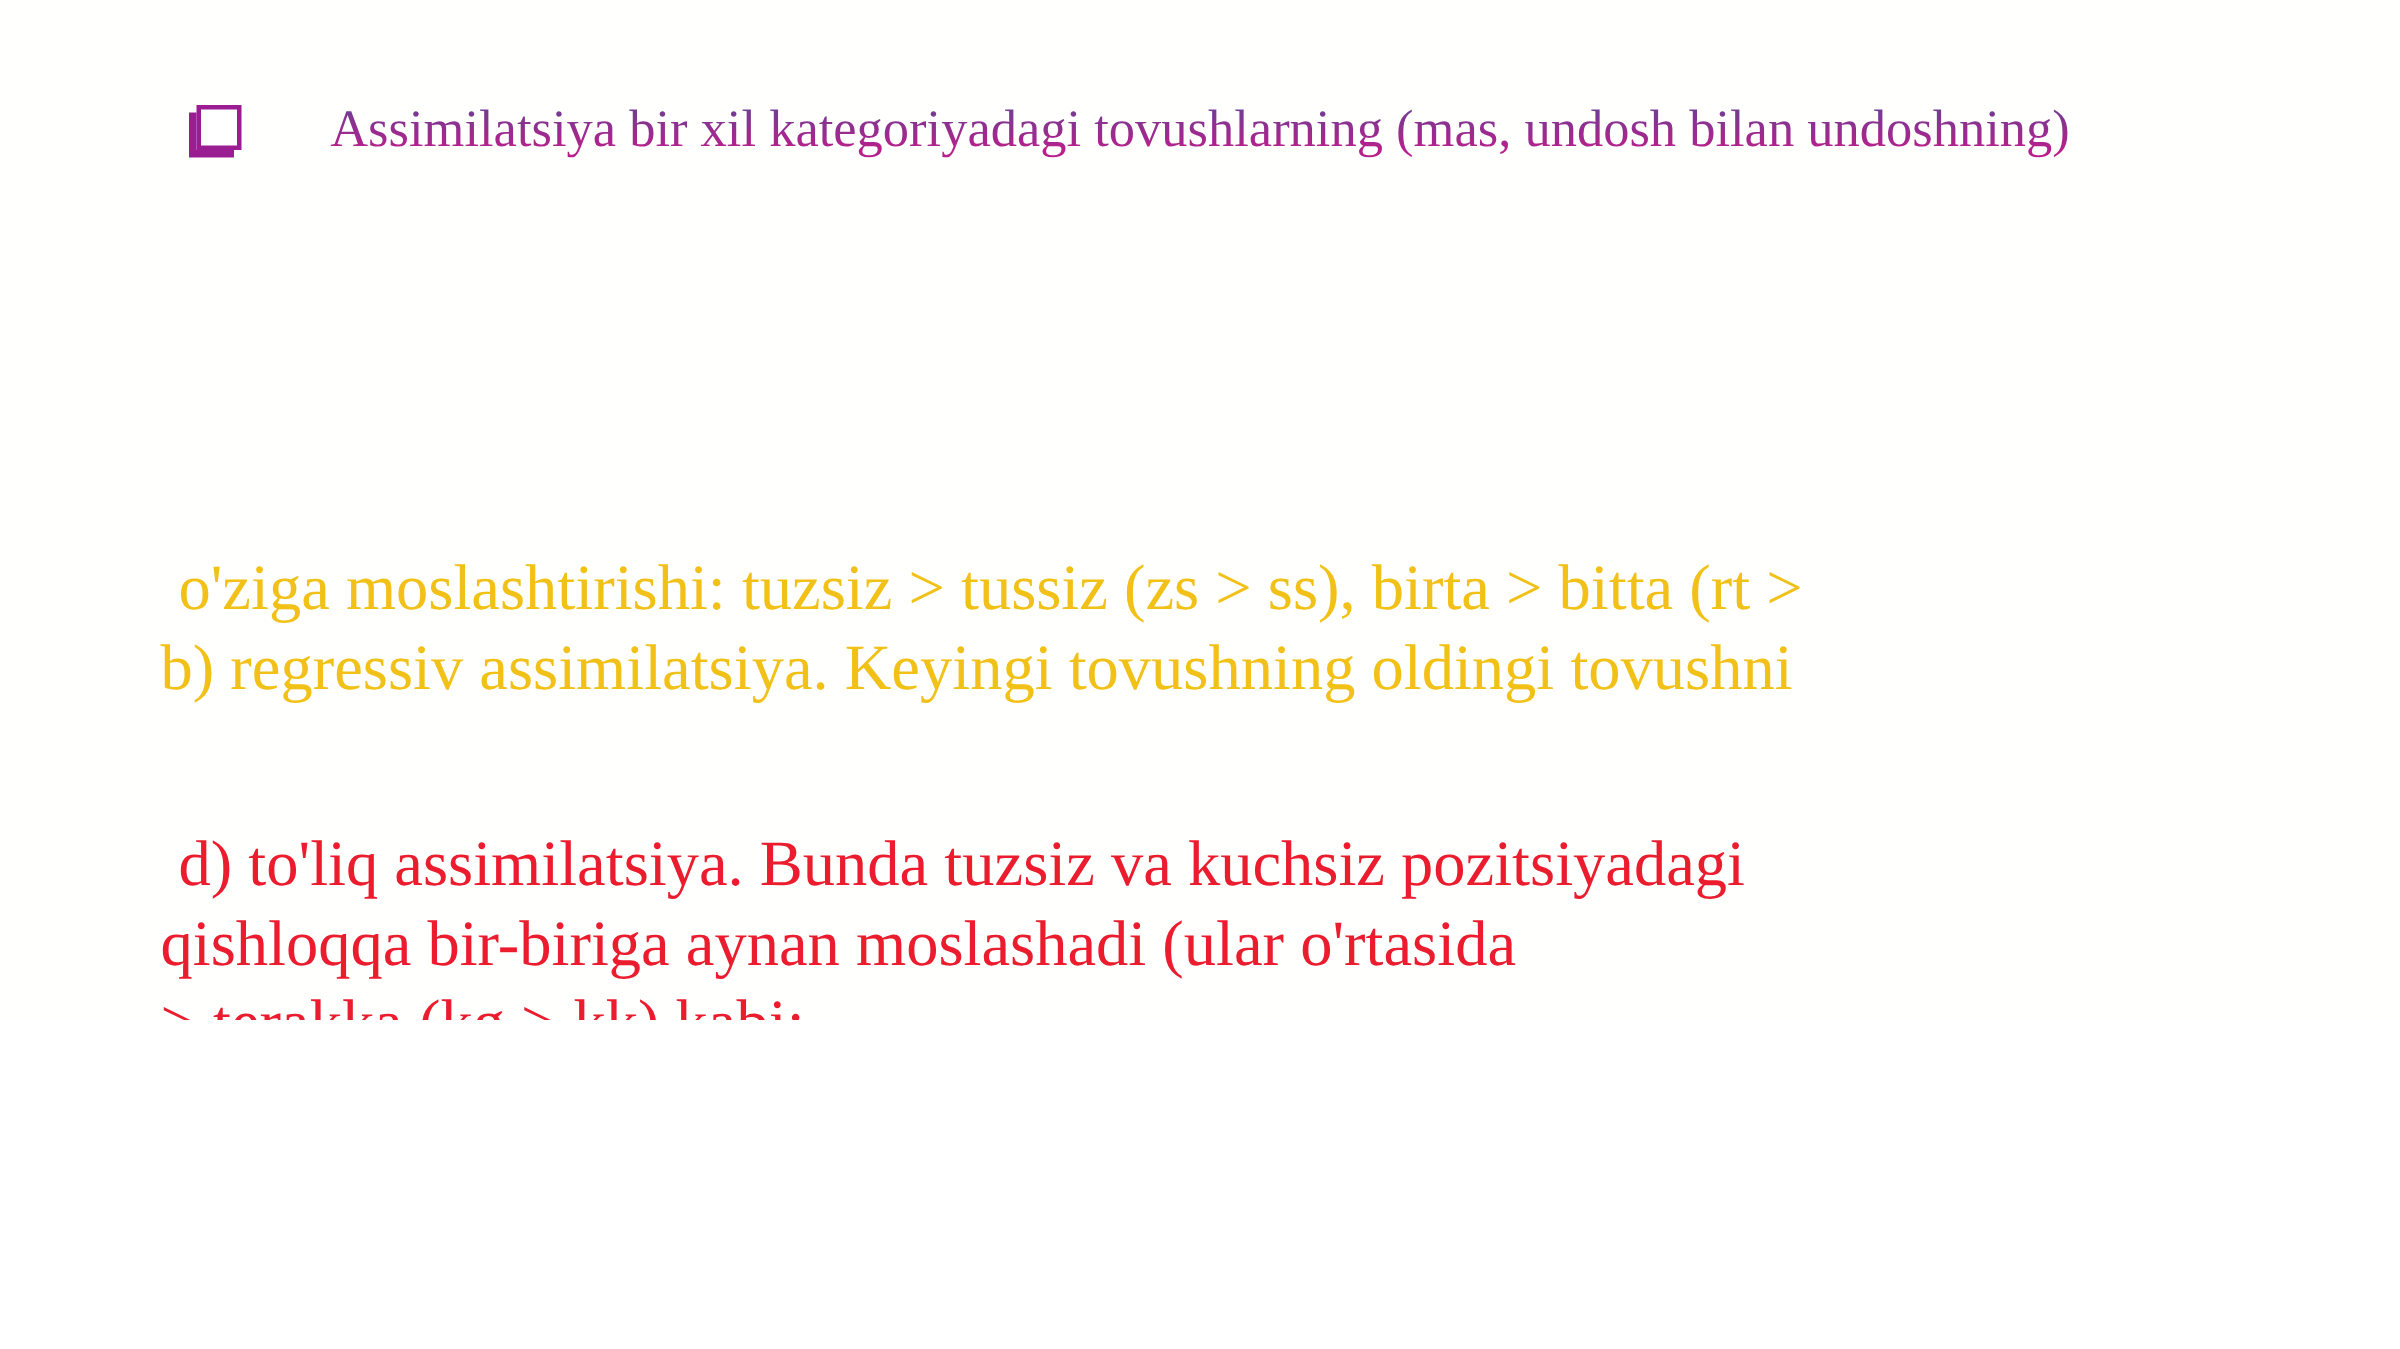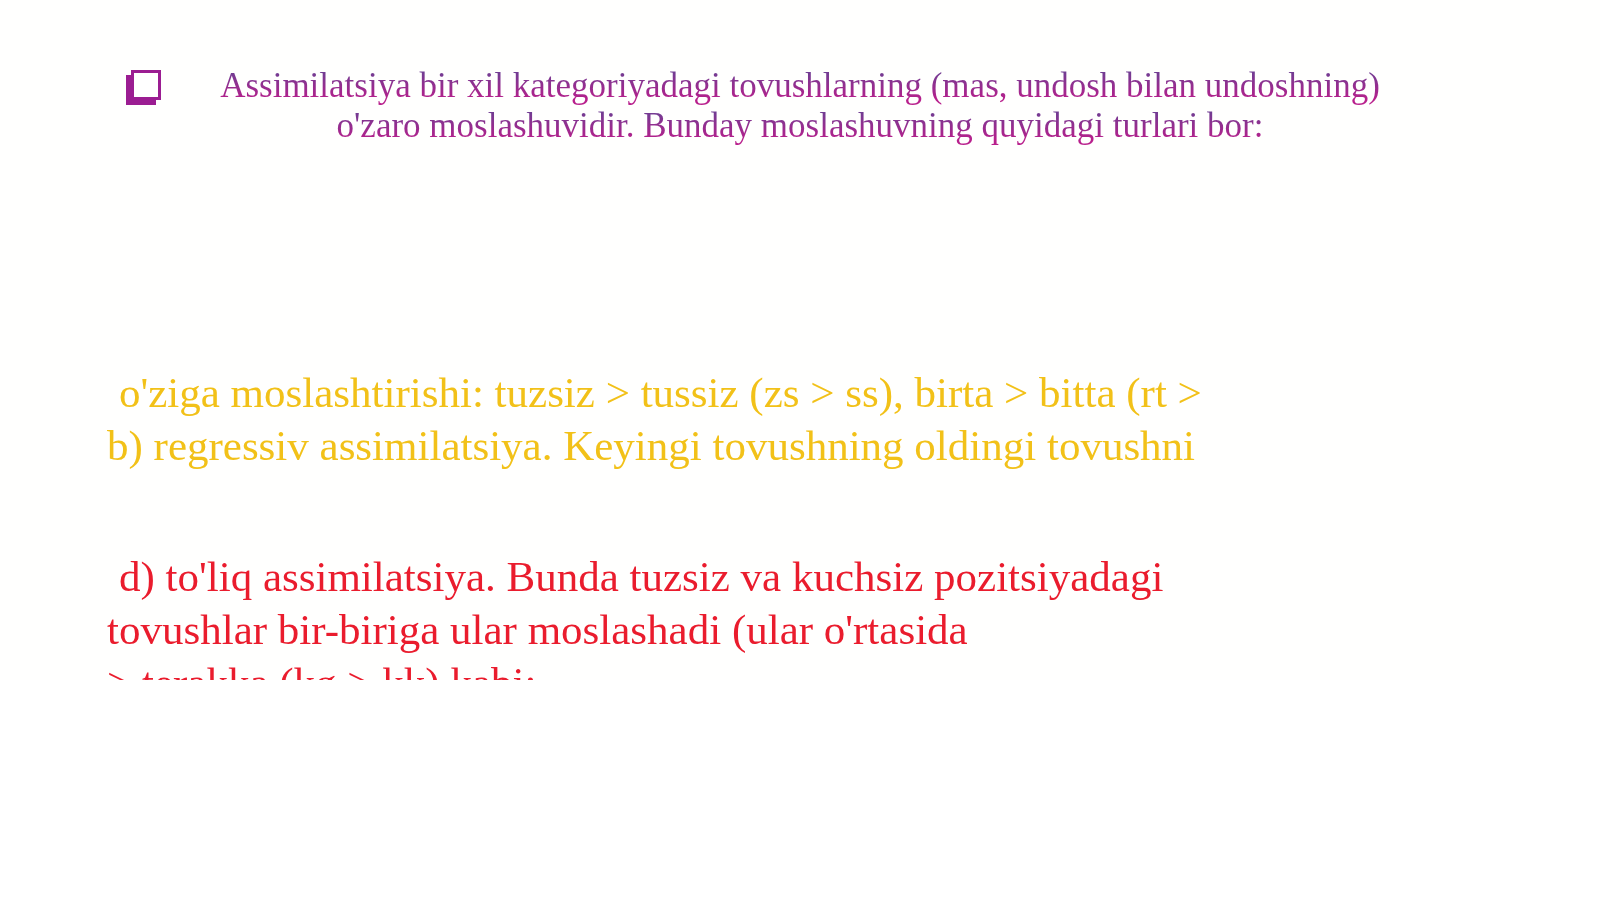--- a/index.html
+++ b/index.html
@@ -62,28 +62,27 @@
 </style>
 </head>
 <body>
 
 <div class="slide">
 
   <span class="bullet"></span>
 
   <div class="header">
     <div class="hline">Assimilatsiya bir xil kategoriyadagi tovushlarning (mas, undosh bilan undoshning)</div>
-    <div class="hline">o'zaro moslashuvidir. Bunday moslashuvning quyidagi turlari bor:</div>
   </div>
 
 
   <div class="para para-b">
     <div class="line">o'ziga moslashtirishi: tuzsiz &gt; tussiz (zs &gt; ss), birta &gt; bitta (rt &gt;</div>
     <div class="line">b) regressiv assimilatsiya. Keyingi tovushning oldingi tovushni</div>
   </div>
 
   <div class="para para-d">
     <div class="line">d) to'liq assimilatsiya. Bunda tuzsiz va kuchsiz pozitsiyadagi</div>
-    <div class="line">tovushlar bir-biriga ular moslashadi (ular o'rtasida</div>
+    <div class="line">qishloqqa bir-biriga aynan moslashadi (ular o'rtasida</div>
     <div class="line">&gt; terakka (kg &gt; kk) kabi;</div>
   </div>
 
 </div>
 
 </body></html>

